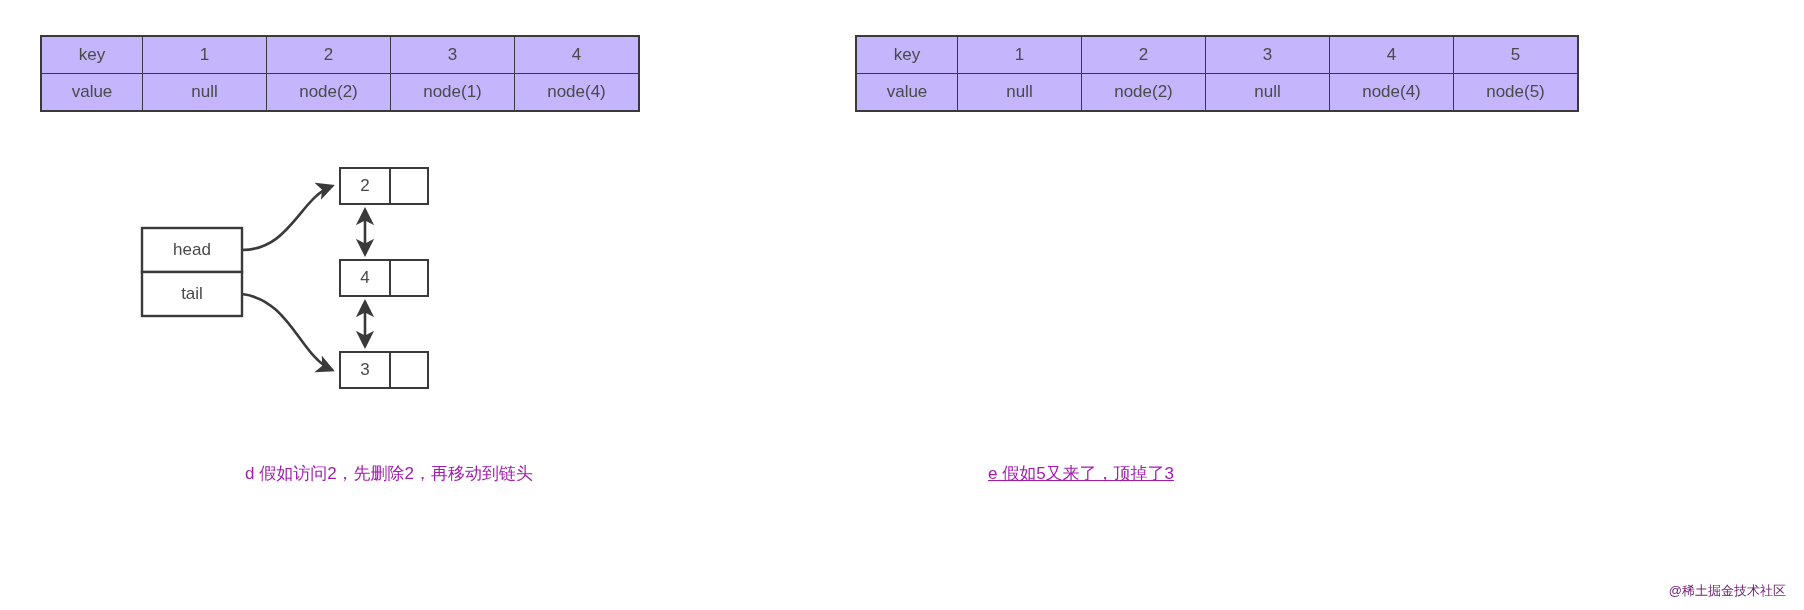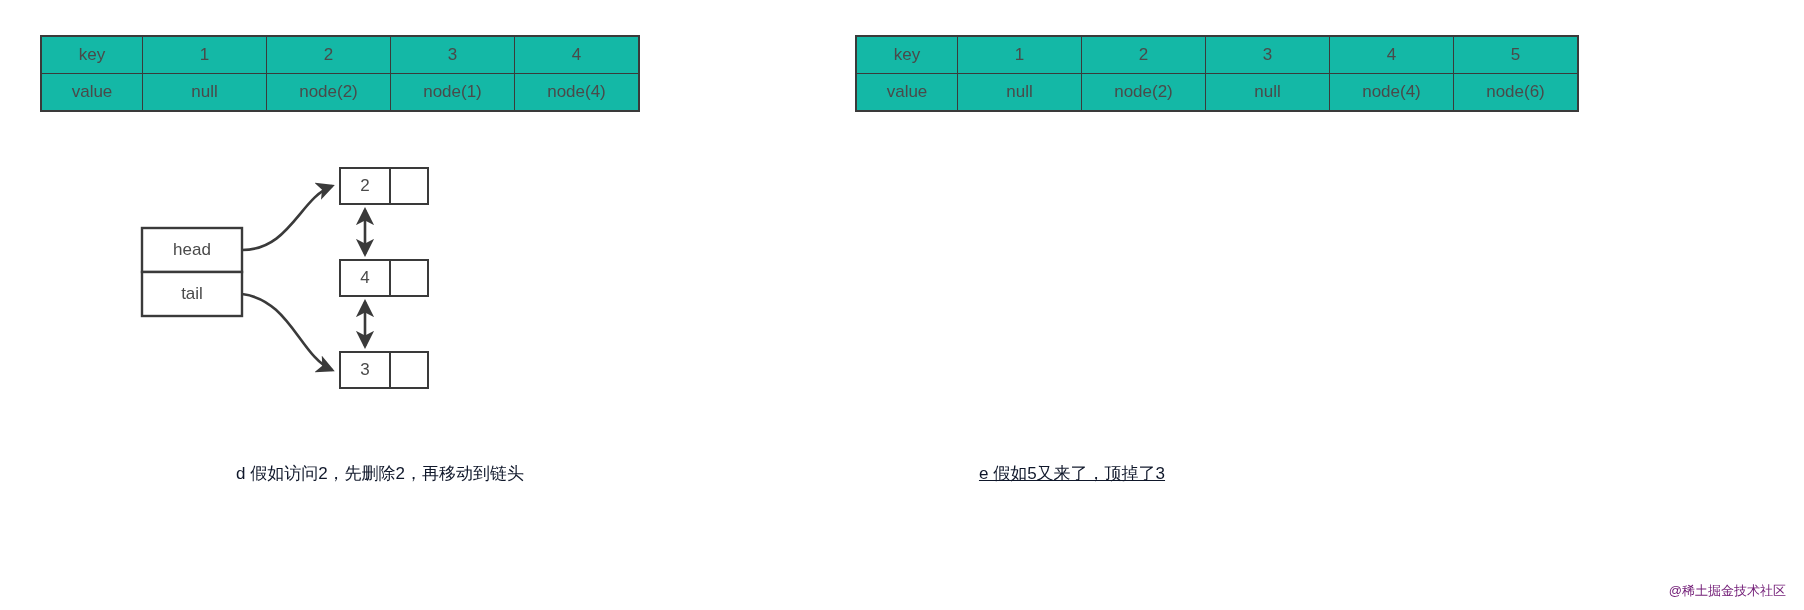--- a/index.html
+++ b/index.html
@@ -13,21 +13,21 @@
   }
   .panel{position:absolute;top:0;height:610px;}
   #panel-left{left:0;width:902px;}
   #panel-right{left:902px;width:902px;}
 
   
   .hash-table{
     position:absolute;
     border:2.5px solid #3a3a3a;
     border-collapse:collapse;
-    background:#14b8a6;
+    background:#c4b5fd;
   }
   .hash-table td{
     border:1.5px solid #3a3a3a;
     text-align:center;
     font-size:17px;
     color:#4a4a4a;
     height:36px;
     white-space:nowrap;
     padding:0 4px;
   }
@@ -42,23 +42,24 @@
   .box-stroke{fill:#ffffff;stroke:#3a3a3a;stroke-width:2.4;}
   .box-stroke-thin{fill:#ffffff;stroke:#3a3a3a;stroke-width:2;}
   .edge{fill:none;stroke:#3a3a3a;stroke-width:2.6;}
   .node-text{font-family:"Liberation Sans","DejaVu Sans",sans-serif;font-size:17px;fill:#4a4a4a;text-anchor:middle;dominant-baseline:middle;}
 
   
   .caption{
     position:absolute;
     top:462px;
     font-size:17px;
-    color:#0f172a;
+    color:#a21caf;
     white-space:nowrap;
     text-align:center;
+    margin-left:9px;
   }
   #caption-left{left:0;width:760px;}
   #caption-right{left:840px;width:760px;}
 
   .watermark{
     position:absolute;
     right:18px;bottom:10px;
     font-size:13px;
     color:#701a75;
     white-space:nowrap;
@@ -142,21 +143,21 @@
       <td class="val">3</td>
       <td class="val">4</td>
       <td class="val">5</td>
     </tr>
     <tr>
       <td class="lbl">value</td>
       <td class="val">null</td>
       <td class="val">node(2)</td>
       <td class="val">null</td>
       <td class="val">node(4)</td>
-      <td class="val">node(6)</td>
+      <td class="val">node(5)</td>
     </tr>
   </tbody>
     </table>
 
   <div class="caption" id="caption-right" style="left:-210px;text-decoration:underline;">e 假如5又来了，顶掉了3</div>
 </div>
 
 <div class="watermark">@稀土掘金技术社区</div>
 
 </body></html>

